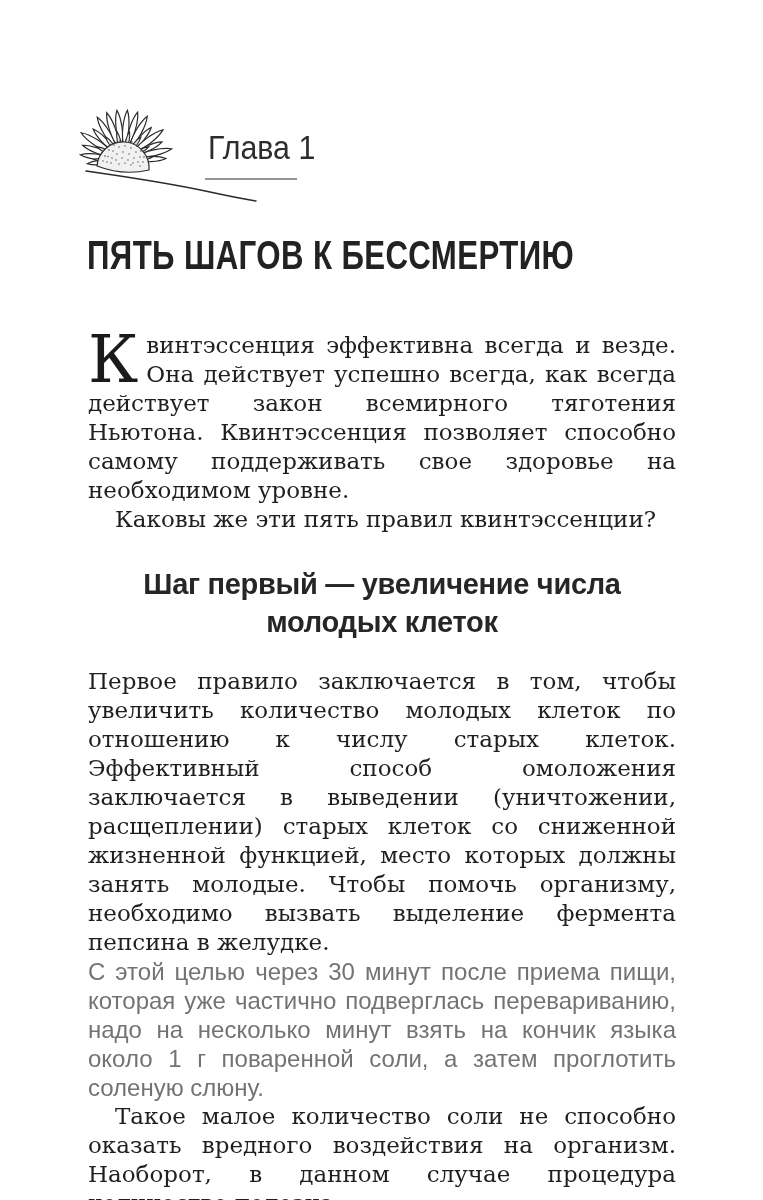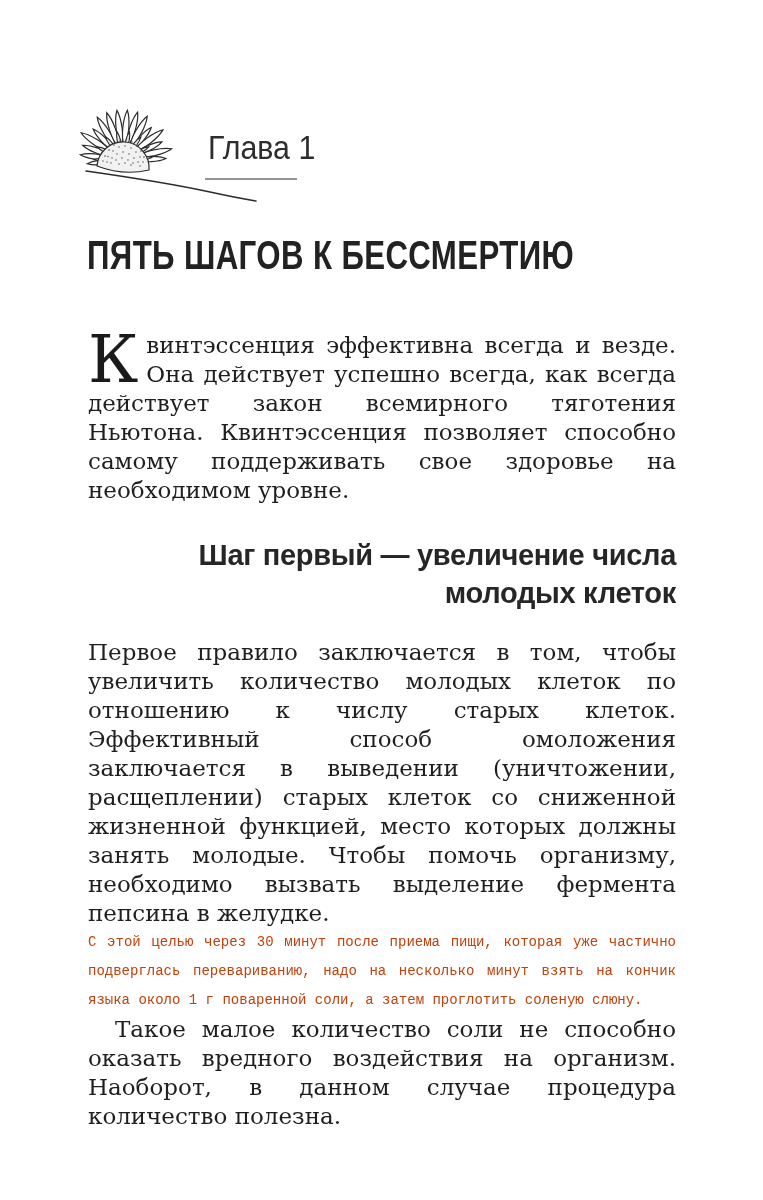--- a/index.html
+++ b/index.html
@@ -34,26 +34,26 @@
     float:left;
     font-family:"DejaVu Serif",serif;
     font-size:65px;line-height:55px;
     padding:1px 8px 0 0;color:#1a1a1a;
   }
   .para-indent{text-indent:27px;}
   .section-heading{
     font-family:"Liberation Sans",sans-serif;
     font-weight:bold;font-size:29px;line-height:38px;
     color:#262626;letter-spacing:-0.3px;
-    margin:31px 0 26px 0;text-align:right;
+    margin:31px 0 26px 0;text-align:center;
   }
   .note{
     margin:23px 0 22px 27px;
-    font-family:Liberation Mono, monospace;
-    font-size:14px;line-height:29px;color:#c2410c;
+    font-family:Liberation Sans, sans-serif;
+    font-size:24px;line-height:29px;color:#737373;
     text-align:justify;
   }
 </style>
 </head>
 <body>
 
 <div class="page">
 
   <svg class="ornament" viewBox="0 0 235 105" xmlns="http://www.w3.org/2000/svg" aria-hidden="true">
     <defs>
@@ -137,20 +137,21 @@
   </svg>
 
   <div class="chapter-label">Глава 1</div>
 
   <h1 class="page-title">ПЯТЬ ШАГОВ К БЕССМЕРТИЮ</h1>
 
   <div class="content">
 
     <p><span class="drop-cap">К</span><span>винтэссенция эффективна всегда и везде. Она действует успешно всегда, как всегда действу­ет закон всемирного тяготения Ньютона. Квинтэс­сенция позволяет способно самому поддерживать свое здоровье на необходимом уровне.</span></p>
 
+    <p class="para-indent">Каковы же эти пять правил квинтэссенции?</p>
 
     <h2 class="section-heading">Шаг первый — увеличение числа молодых клеток</h2>
 
     <p>Первое правило заключается в том, чтобы увели­чить количество молодых клеток по отношению к числу старых клеток. Эффективный способ омоло­жения заключается в выведении (уничтожении, расщеплении) старых клеток со сниженной жиз­ненной функцией, место которых должны занять молодые. Чтобы помочь организму, необходимо вызвать выделение фермента пепсина в желудке.</p>
 
     <p class="note">С этой целью через 30 минут после приема пищи, кото­рая уже частично подверглась перевариванию, надо на несколько минут взять на кончик языка около 1 г пова­ренной соли, а затем проглотить соленую слюну.</p>
 
     <p class="para-indent">Такое малое количество соли не способно ока­зать вредного воздействия на организм. Наоборот, в данном случае процедура количество полезна.</p>
 
   </div>

